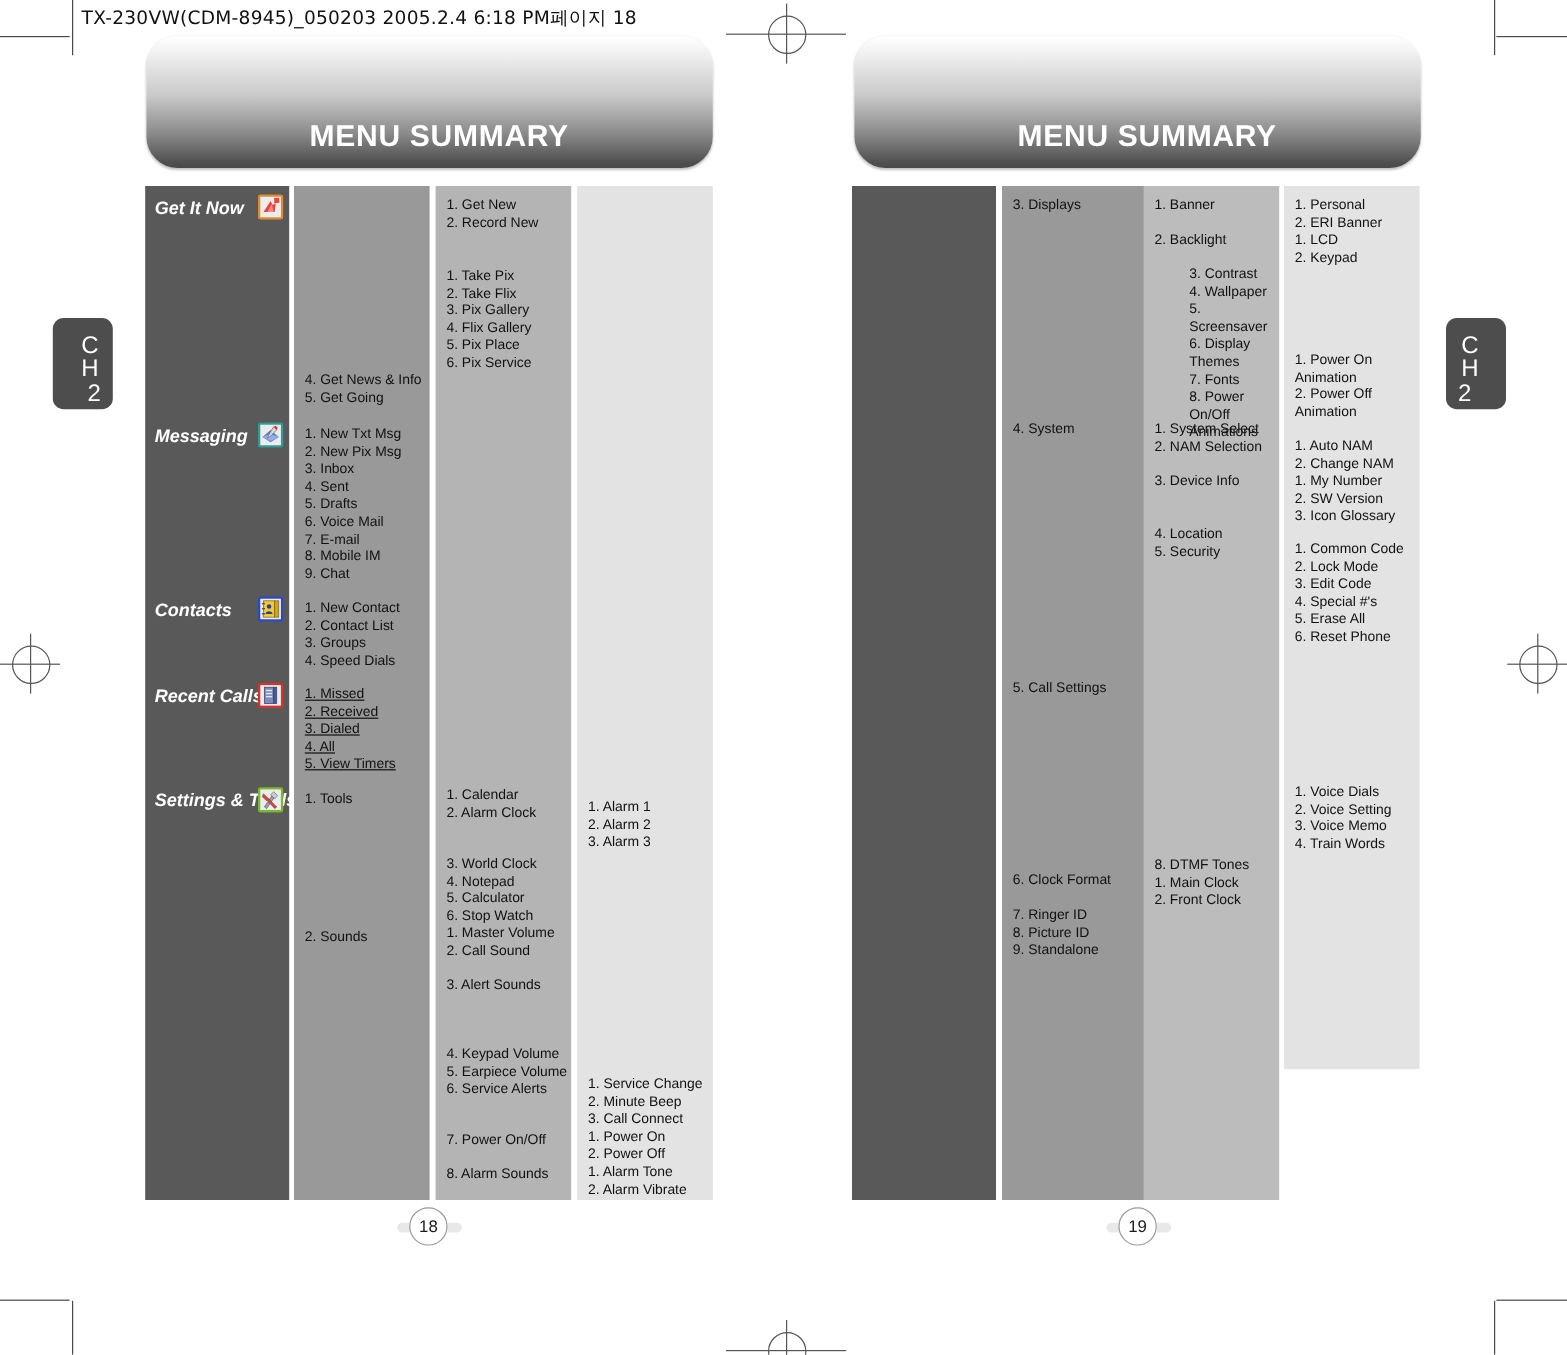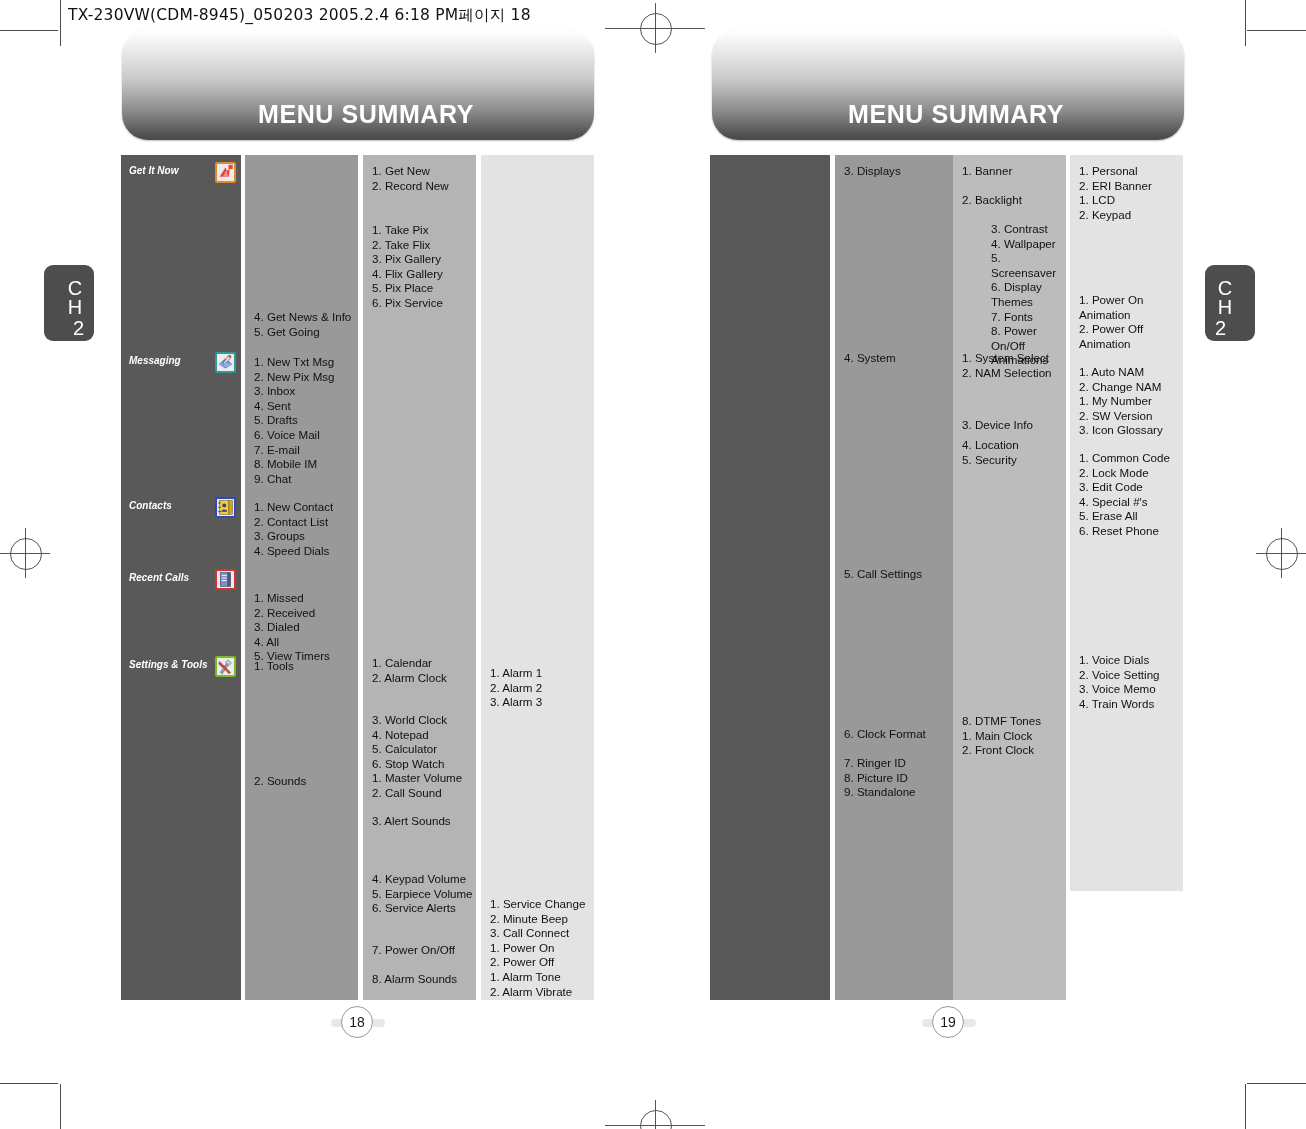--- a/index.html
+++ b/index.html
@@ -45,21 +45,21 @@
   
   .col{position:absolute;top:155px;}
   .c1{background:#595959;}
   .c2{background:#999999;}
   .c3{background:#b4b4b4;}
   .c4{background:#e3e3e3;}
   .c3r{background:#bcbcbc;}
 
   .cat{
     position:absolute;left:8px;color:#fff;font-style:italic;font-weight:bold;
-    font-size:10px;white-space:nowrap;
+    font-size:15px;white-space:nowrap;
   }
   .icon{position:absolute;width:21px;height:21px;border-radius:2px;box-sizing:border-box;
         background:#dfdfdf;}
   .icon svg{display:block;width:100%;height:100%;}
 
   .item{position:absolute;left:9px;font-size:11.6px;color:#111;line-height:14.6px;white-space:pre-line;}
 
   
   .pagenum{position:absolute;width:34px;height:34px;}
   .pagenum .circ{position:absolute;left:0;top:0;width:32px;height:32px;border-radius:50%;
@@ -183,21 +183,21 @@
 4. Sent
 5. Drafts
 6. Voice Mail
 7. E-mail
 8. Mobile IM
 9. Chat</div>
   <div class="item" style="top:345px;">1. New Contact
 2. Contact List
 3. Groups
 4. Speed Dials</div>
-  <div class="item" style="top:436px;">1. Missed
+  <div class="item" style="top:417px;text-decoration:underline;">1. Missed
 2. Received
 3. Dialed
 4. All
 5. View Timers</div>
   <div class="item" style="top:504px;">1. Tools</div>
   <div class="item" style="top:619px;">2. Sounds</div>
 </div>
 
 <div class="col c3" style="left:363px;width:113px;height:845px;">
   <div class="item" style="top:9px;">1. Get New
@@ -269,21 +269,21 @@
   <div class="item" style="top:38px;">2. Backlight</div>
   <div class="item" style="top:67px;margin-left:29px;">3. Contrast
 4. Wallpaper
 5. Screensaver
 6. Display Themes
 7. Fonts
 8. Power On/Off
     Animations</div>
   <div class="item" style="top:196px;">1. System Select
 2. NAM Selection</div>
-  <div class="item" style="top:239px;margin-top:24px;">3. Device Info</div>
+  <div class="item" style="top:239px;">3. Device Info</div>
   <div class="item" style="top:283px;">4. Location
 5. Security</div>
   <div class="item" style="top:559px;">8. DTMF Tones
 1. Main Clock
 2. Front Clock</div>
 </div>
 
 <div class="col c4" style="left:1070px;width:113px;height:736px;">
   <div class="item" style="top:9px;">1. Personal
 2. ERI Banner

